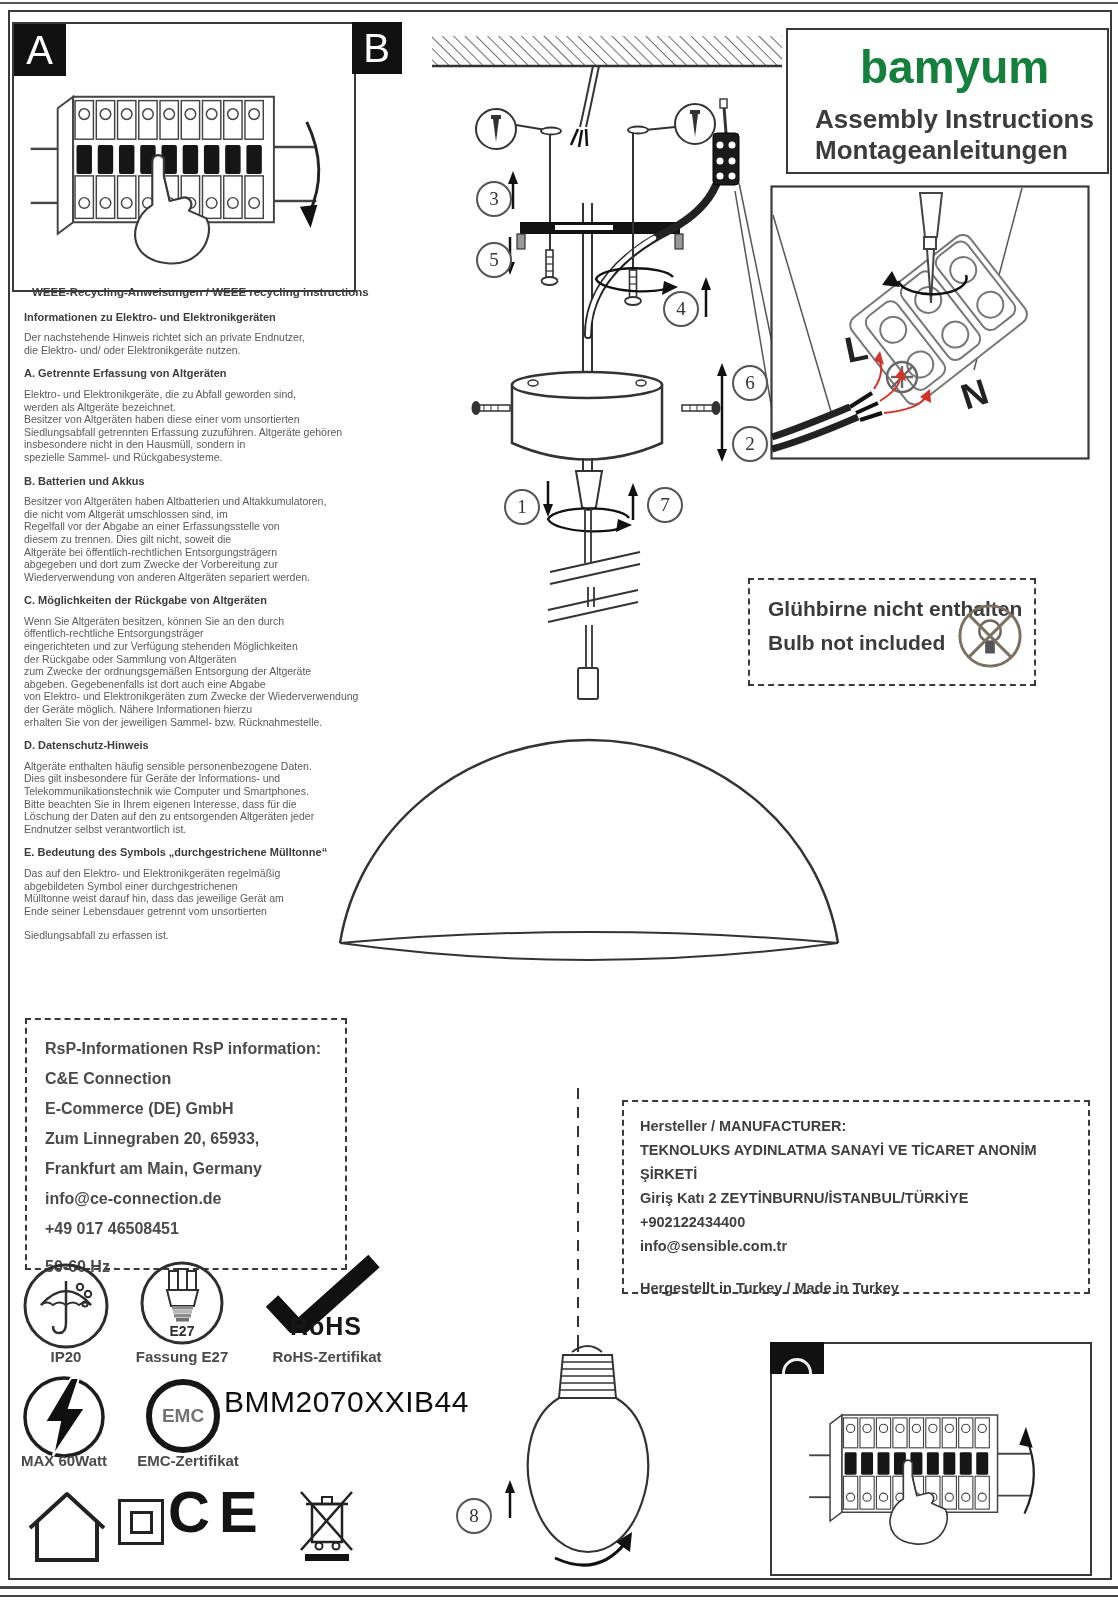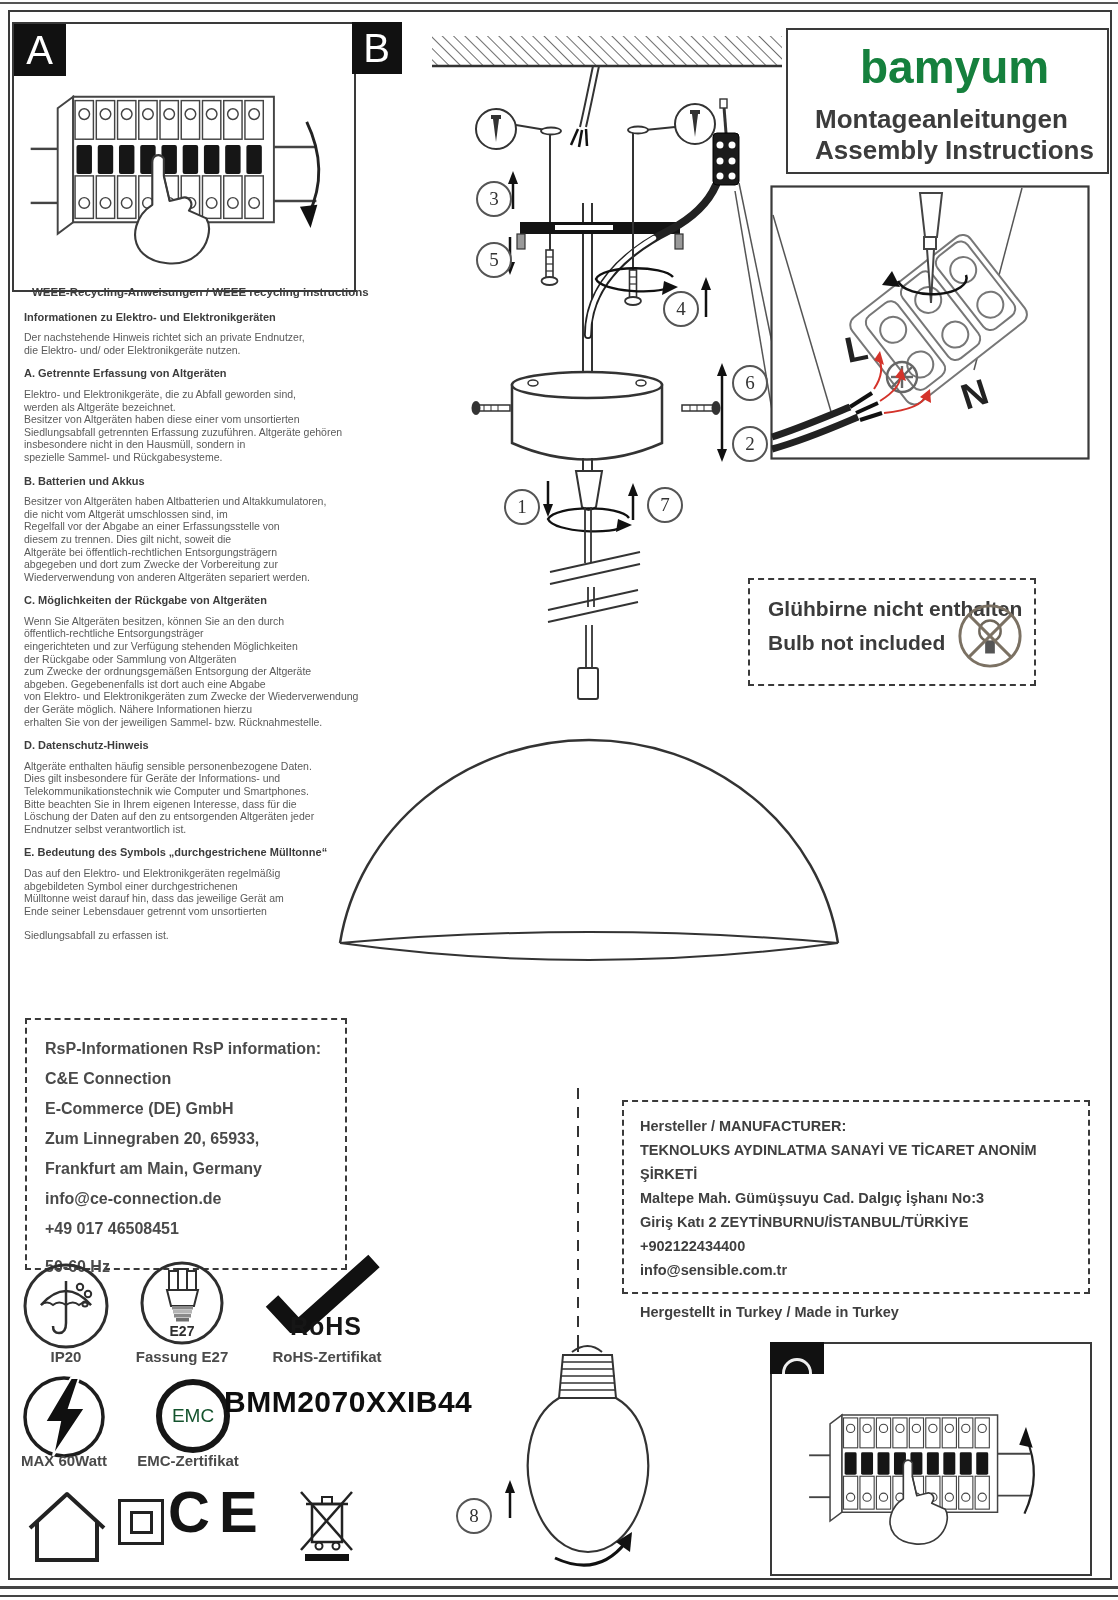--- a/index.html
+++ b/index.html
@@ -34,24 +34,24 @@
   #bulb-note .t{position:absolute;left:18px;top:12px;font-size:21px;font-weight:bold;color:#3b3b3b;line-height:34px;}
   #bulb-note svg{position:absolute;right:10px;top:22px;}
   #rsp-box{left:25px;top:1018px;width:318px;height:248px;}
   #rsp-box .t{position:absolute;left:18px;top:14px;font-size:16px;font-weight:bold;color:#4a4a4a;line-height:30px;}
   #rsp-box .hz{margin-top:8px;}
   #mfr-box{left:622px;top:1100px;width:464px;height:190px;}
   #mfr-box .t{position:absolute;left:16px;top:12px;font-size:14.5px;font-weight:bold;color:#3f3f3f;line-height:24px;}
   #mfr-box .made{margin-top:18px;}
   
   .cert-label{font-size:15px;font-weight:bold;color:#4a4a4a;text-align:center;}
-  #emc-circle{left:156px;top:1379px;width:62px;height:62px;border:6px solid #161616;border-radius:50%;
-              display:flex;align-items:center;justify-content:center;font-size:19px;font-weight:normal;color:#14532d;}
+  #emc-circle{left:146px;top:1379px;width:62px;height:62px;border:6px solid #161616;border-radius:50%;
+              display:flex;align-items:center;justify-content:center;font-size:19px;font-weight:bold;color:#737373;}
   #rohs-text{left:276px;top:1312px;width:100px;font-size:25px;font-weight:bold;color:#161616;text-align:center;letter-spacing:1px;}
-  #model-code{left:224px;top:1385px;width:300px;font-size:30px;font-weight:bold;color:#0e0e0e;letter-spacing:0.5px;}
+  #model-code{left:224px;top:1385px;width:300px;font-size:30px;font-weight:normal;color:#0e0e0e;letter-spacing:0.5px;}
   #ce-mark{left:168px;top:1478px;font-size:58px;font-weight:bold;color:#141414;letter-spacing:9px;}
   #sq-outer{left:118px;top:1499px;width:40px;height:40px;border:3px solid #222;display:flex;align-items:center;justify-content:center;}
   #sq-inner{width:17px;height:17px;border:3px solid #222;}
   
   #panel-c-tab{left:770px;top:1342px;width:54px;height:32px;background:#111;overflow:hidden;
                display:flex;align-items:flex-end;justify-content:center;}
   #panel-c-tab .ring{width:24px;height:24px;border:3px solid #eee;border-radius:50%;margin-bottom:-14px;}
   svg{display:block;}
 </style>
 </head>
@@ -149,22 +149,22 @@
     <p>Das auf den Elektro- und Elektronikgeräten regelmäßig
  abgebildeten Symbol einer durchgestrichenen
 Mülltonne weist darauf hin, dass das jeweilige Gerät am
 Ende seiner Lebensdauer getrennt vom unsortierten</p>
     <p class="w-footer">Siedlungsabfall zu erfassen ist.</p>
   </div>
 
   <div class="abs" id="brand-box"></div>
   <div class="abs" id="brand">bamyum</div>
   <div class="abs" id="doc-title">
+    <div>Assembly Instructions</div>
     <div>Montageanleitungen</div>
-    <div>Assembly Instructions</div>
   </div>
 
   <svg class="abs" style="left:330px;top:15px;pointer-events:none;" width="788" height="965" viewBox="0 0 788 965">
     <defs>
       <pattern id="hatch" width="8" height="8" patternUnits="userSpaceOnUse" patternTransform="rotate(-45)">
         <line x1="0" y1="0" x2="0" y2="8" stroke="#4a4a4a" stroke-width="1.6"></line>
       </pattern>
     </defs>
 
     <rect x="102" y="21" width="350" height="29" fill="url(#hatch)"></rect>
@@ -438,21 +438,20 @@
     <circle cx="44" cy="64" r="3.5" fill="none" stroke="#222" stroke-width="2"></circle>
     <line x1="9" y1="10" x2="60" y2="68" stroke="#222" stroke-width="2.5"></line>
     <line x1="60" y1="10" x2="9" y2="68" stroke="#222" stroke-width="2.5"></line>
     <rect x="13" y="72" width="44" height="7" fill="#111"></rect>
   </svg>
 
   <div class="abs dashed-box" id="mfr-box">
     <div class="t">
       <div>Hersteller / MANUFACTURER:</div>
       <div>TEKNOLUKS AYDINLATMA SANAYİ VE TİCARET ANONİM ŞİRKETİ</div>
-      <div>Maltepe Mah. Gümüşsuyu Cad. Dalgıç İşhanı No:3</div>
       <div>Giriş Katı 2 ZEYTİNBURNU/İSTANBUL/TÜRKİYE</div>
       <div>+902122434400</div>
       <div>info@sensible.com.tr</div>
       <div class="made">Hergestellt in Turkey / Made in Turkey</div>
     </div>
   </div>
 
   <svg class="abs" style="left:430px;top:1080px;pointer-events:none;" width="300" height="500" viewBox="0 0 300 500">
     <line x1="148" y1="8" x2="148" y2="258" stroke="#333" stroke-width="2" stroke-dasharray="11 8"></line>
     <line x1="148" y1="258" x2="148" y2="272" stroke="#333" stroke-width="2"></line>

